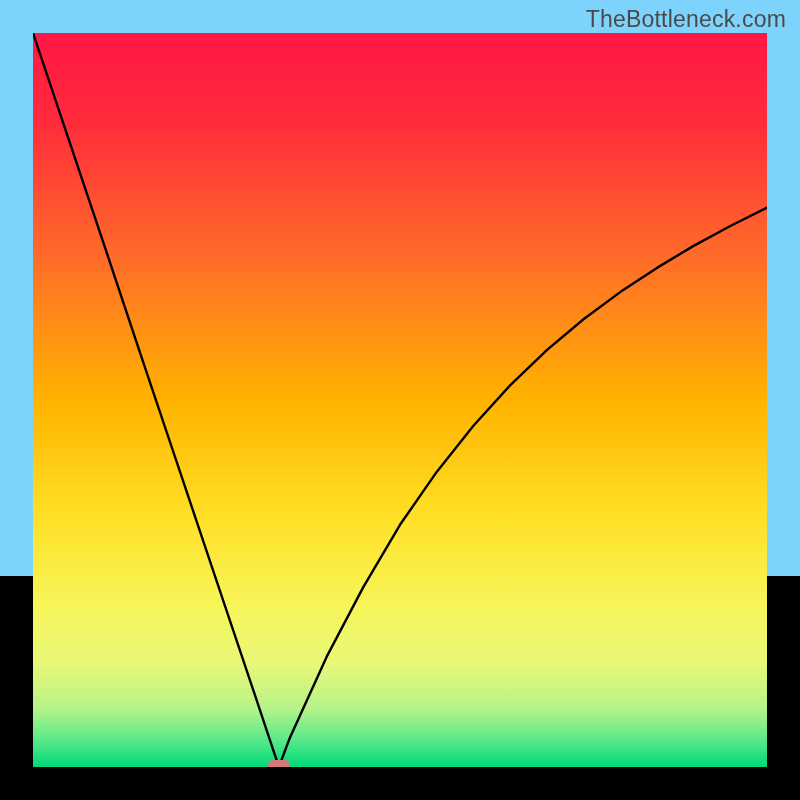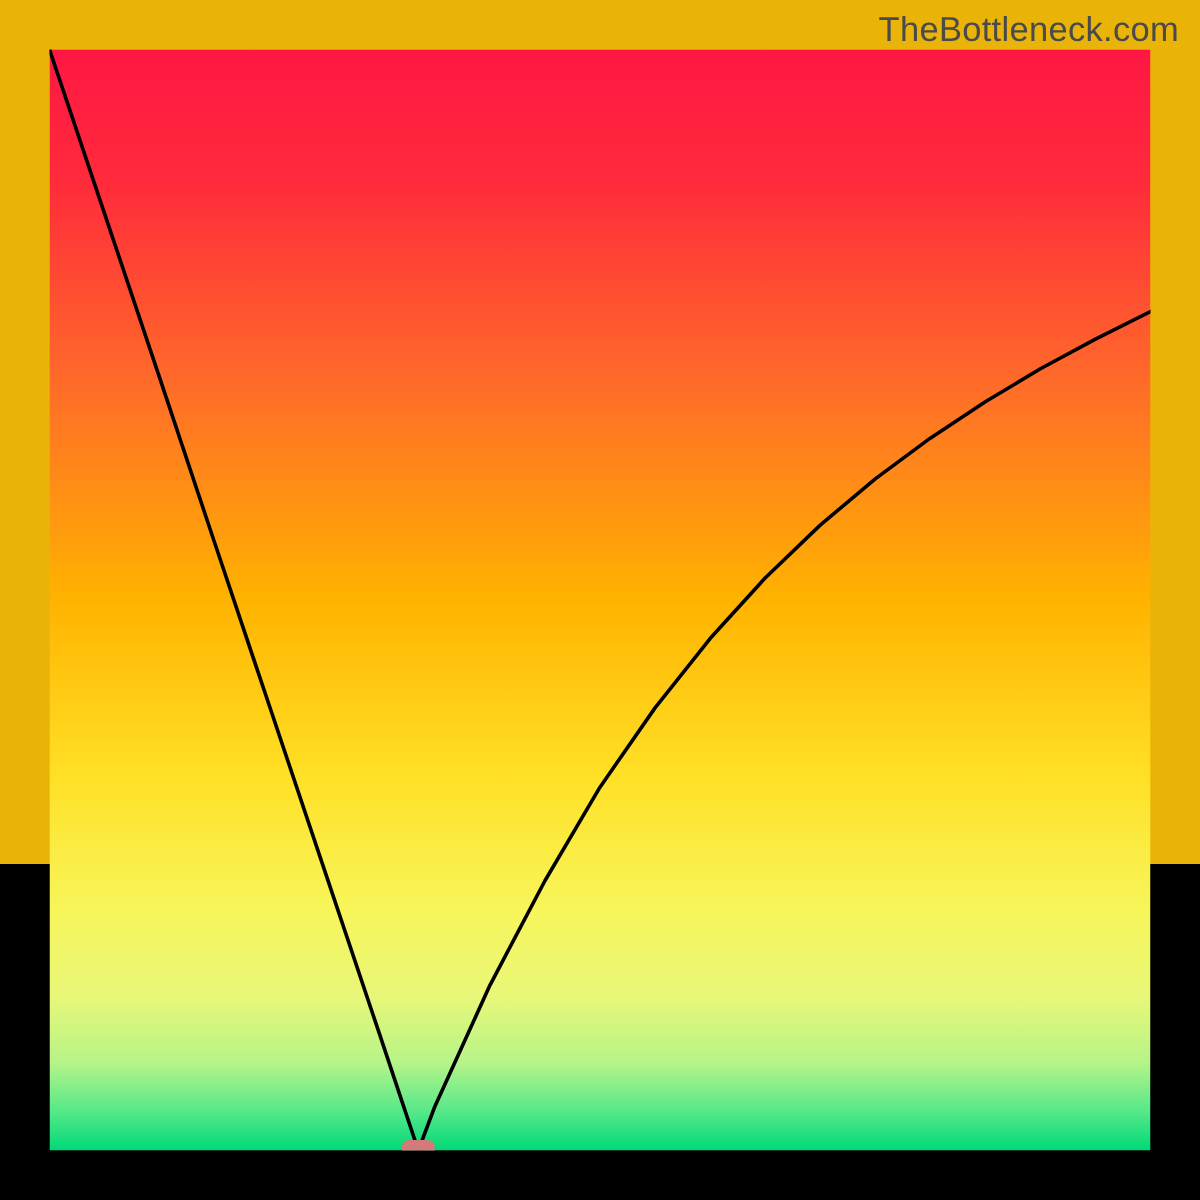--- a/index.html
+++ b/index.html
@@ -8,21 +8,21 @@
     width: 800px;
     height: 800px;
     background: #000;
     overflow: hidden;
     font-family: Arial, Helvetica, sans-serif;
   }
   .frame {
     position: relative;
     width: 800px;
     height: 576px;
-    background: #eab308;
+    background: #7dd3fc;
   }
   .watermark {
     position: absolute;
     top: 6px;
     right: 14px;
     color: #4a4a4a;
     font-size: 23px;
     font-weight: 400;
     letter-spacing: 0.2px;
     z-index: 5;

